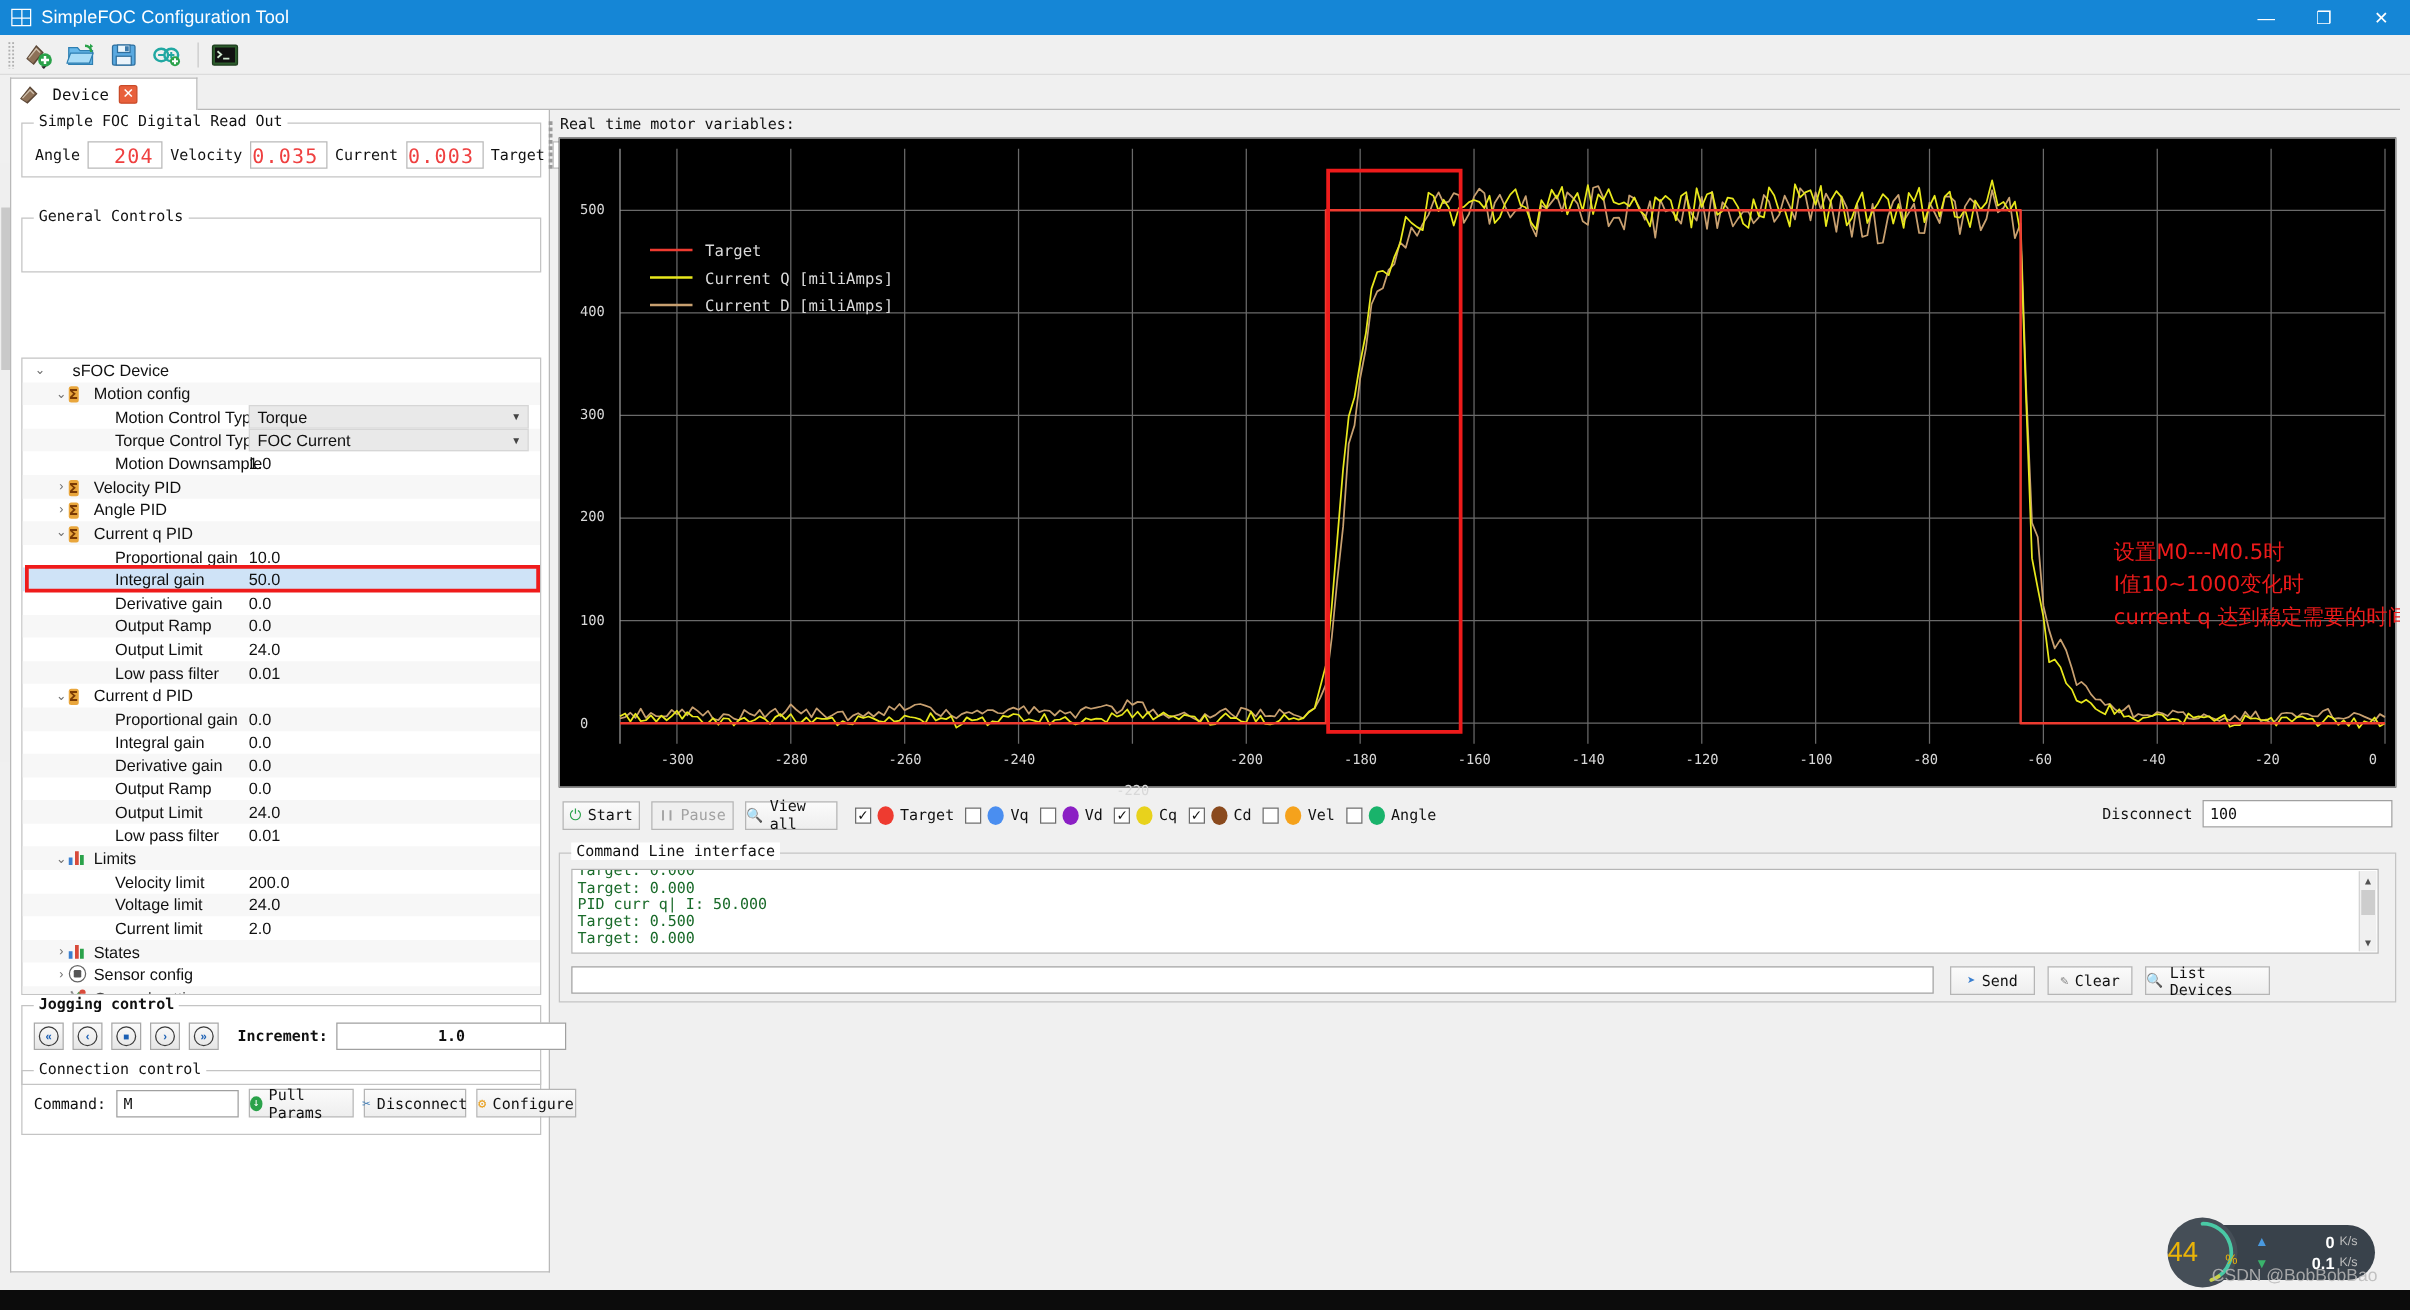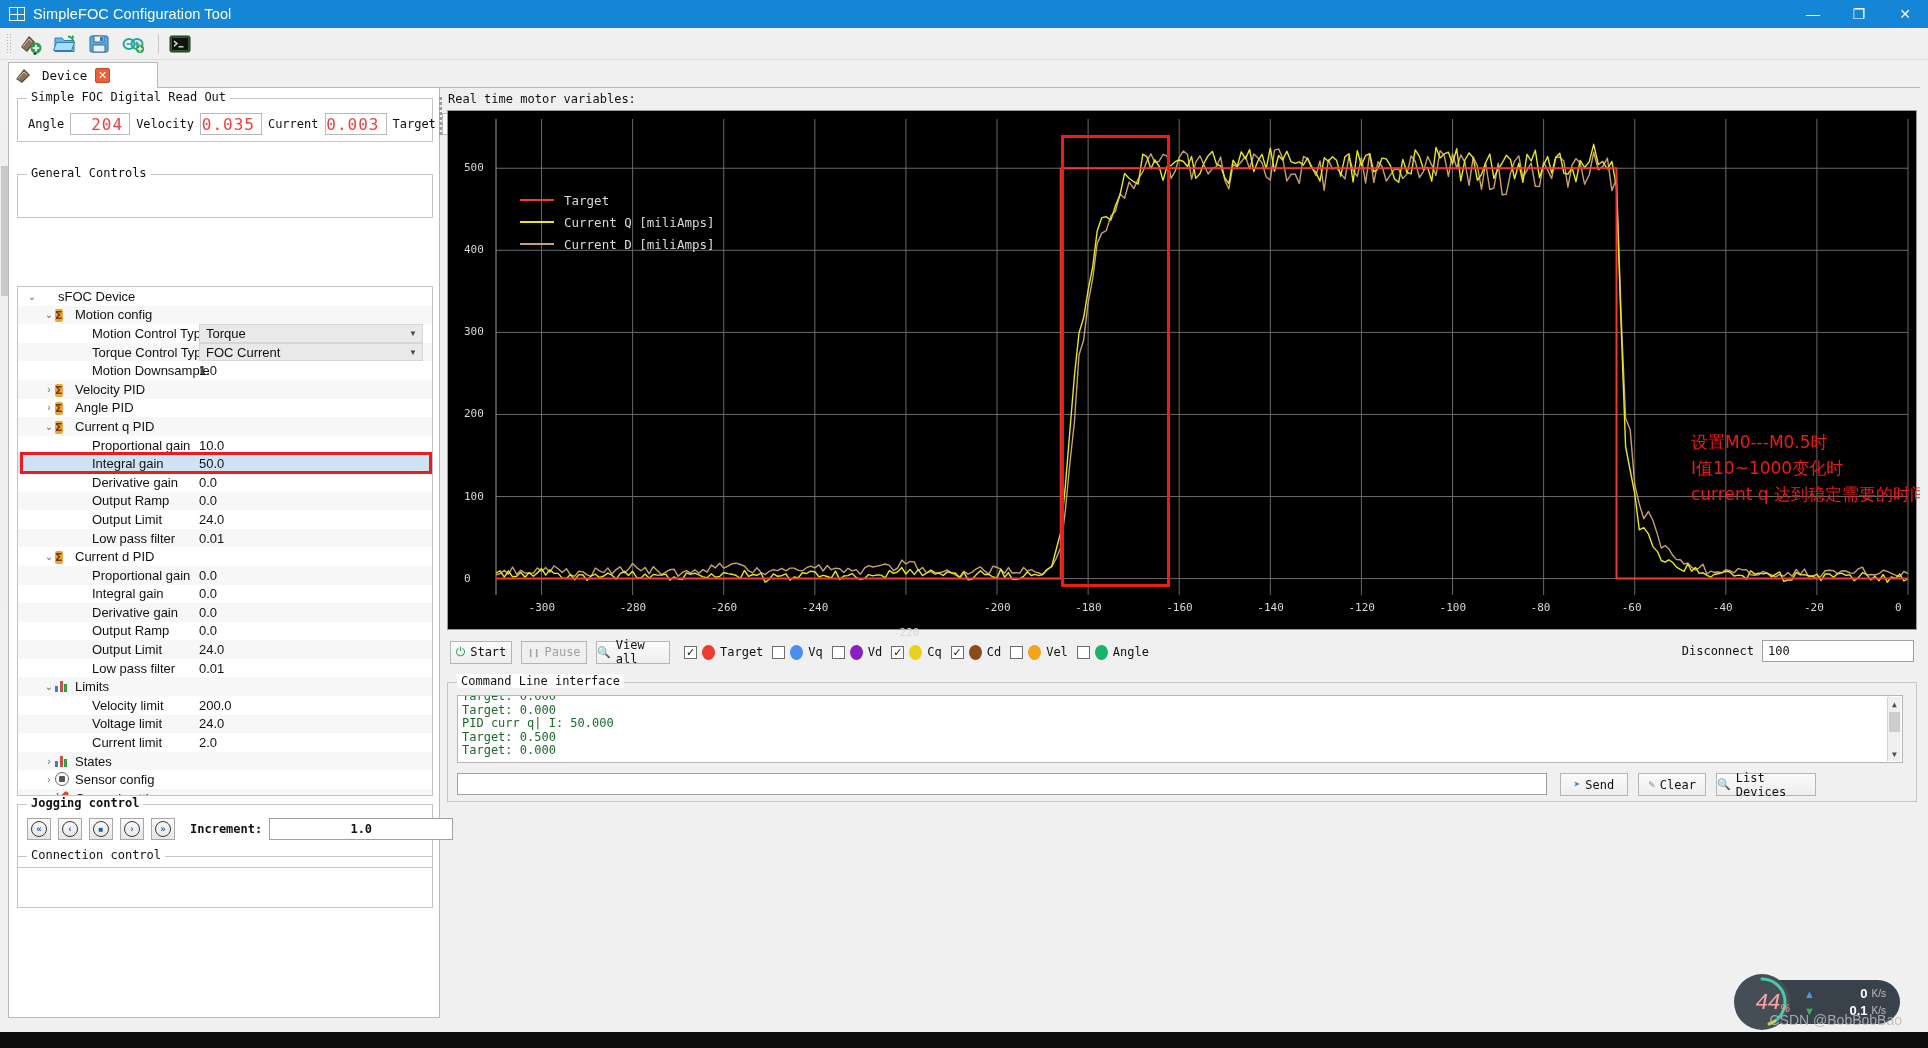--- a/index.html
+++ b/index.html
@@ -251,22 +251,22 @@
     position: absolute; right: 0; top: 6px; height: 44px; width: 152px;
     background: #39424b; border-radius: 22px;
     display: flex; flex-direction: column; justify-content: center; padding-left: 56px;
   }
   .nw-line { display: flex; align-items: center; gap: 4px; height: 17px; color: #fff;
              font-family: "Liberation Sans", sans-serif; font-size: 12px; }
   .nw-val { font-weight: bold; font-size: 13px; }
   .nw-unit { font-size: 10px; color: #bdbdbd; }
   .nw-circle {
     position: absolute; right: 110px; top: 0; width: 56px; height: 56px; border-radius: 50%;
-    background: #454e57; display: flex; align-items: center; justify-content: flex-end;
-    color: #fca5a5; font-family: "Liberation Sans", sans-serif; font-style: italic;
+    background: #454e57; display: flex; align-items: center; justify-content: space-between;
+    color: #eab308; font-family: "Liberation Sans", sans-serif;
   }
   .watermark {
     position: absolute; right: 26px; bottom: 20px;
     color: #b9b9b9; font-size: 14px; font-family: "Liberation Sans", sans-serif;
     opacity: .85;
   }
 </style>
 </head>
 <body>
 
@@ -601,20 +601,36 @@
         <div class="jog-btn">
           <span class="jog-circ">»</span>
         </div>
         <span class="ro-label" style="margin-left:8px">Increment:</span>
         <span class="txtinput" style="width:184px;justify-content:center;">1.0</span>
       </div>
     </div>
 
     <div class="group" style="left:8px; top:768px; width:416px; height:52px;">
       <div class="grp-title">Connection control</div>
+      <div style="position:absolute;top:14px;left:9px;display:flex;align-items:center;gap:8px;">
+        <span class="ro-label">Command:</span>
+        <span class="txtinput" style="width:98px">M</span>
+        <div class="btn" style="width:84px">
+          <span class="dot" style="background:#2aa24a;color:#fff;font-size:9px;text-align:center;line-height:12px;">↓</span>
+          <span>Pull Params</span>
+        </div>
+        <div class="btn" style="width:82px">
+          <span style="color:#3b7ab5;font-size:11px">✂</span>
+          <span>Disconnect</span>
+        </div>
+        <div class="btn" style="width:80px">
+          <span style="color:#e8a020;font-size:11px">⚙</span>
+          <span>Configure</span>
+        </div>
+      </div>
     </div>
   </div>
 
   <div class="splitter">
     <i></i>
       <i></i>
       <i></i>
       <i></i>
       <i></i>
       <i></i>

